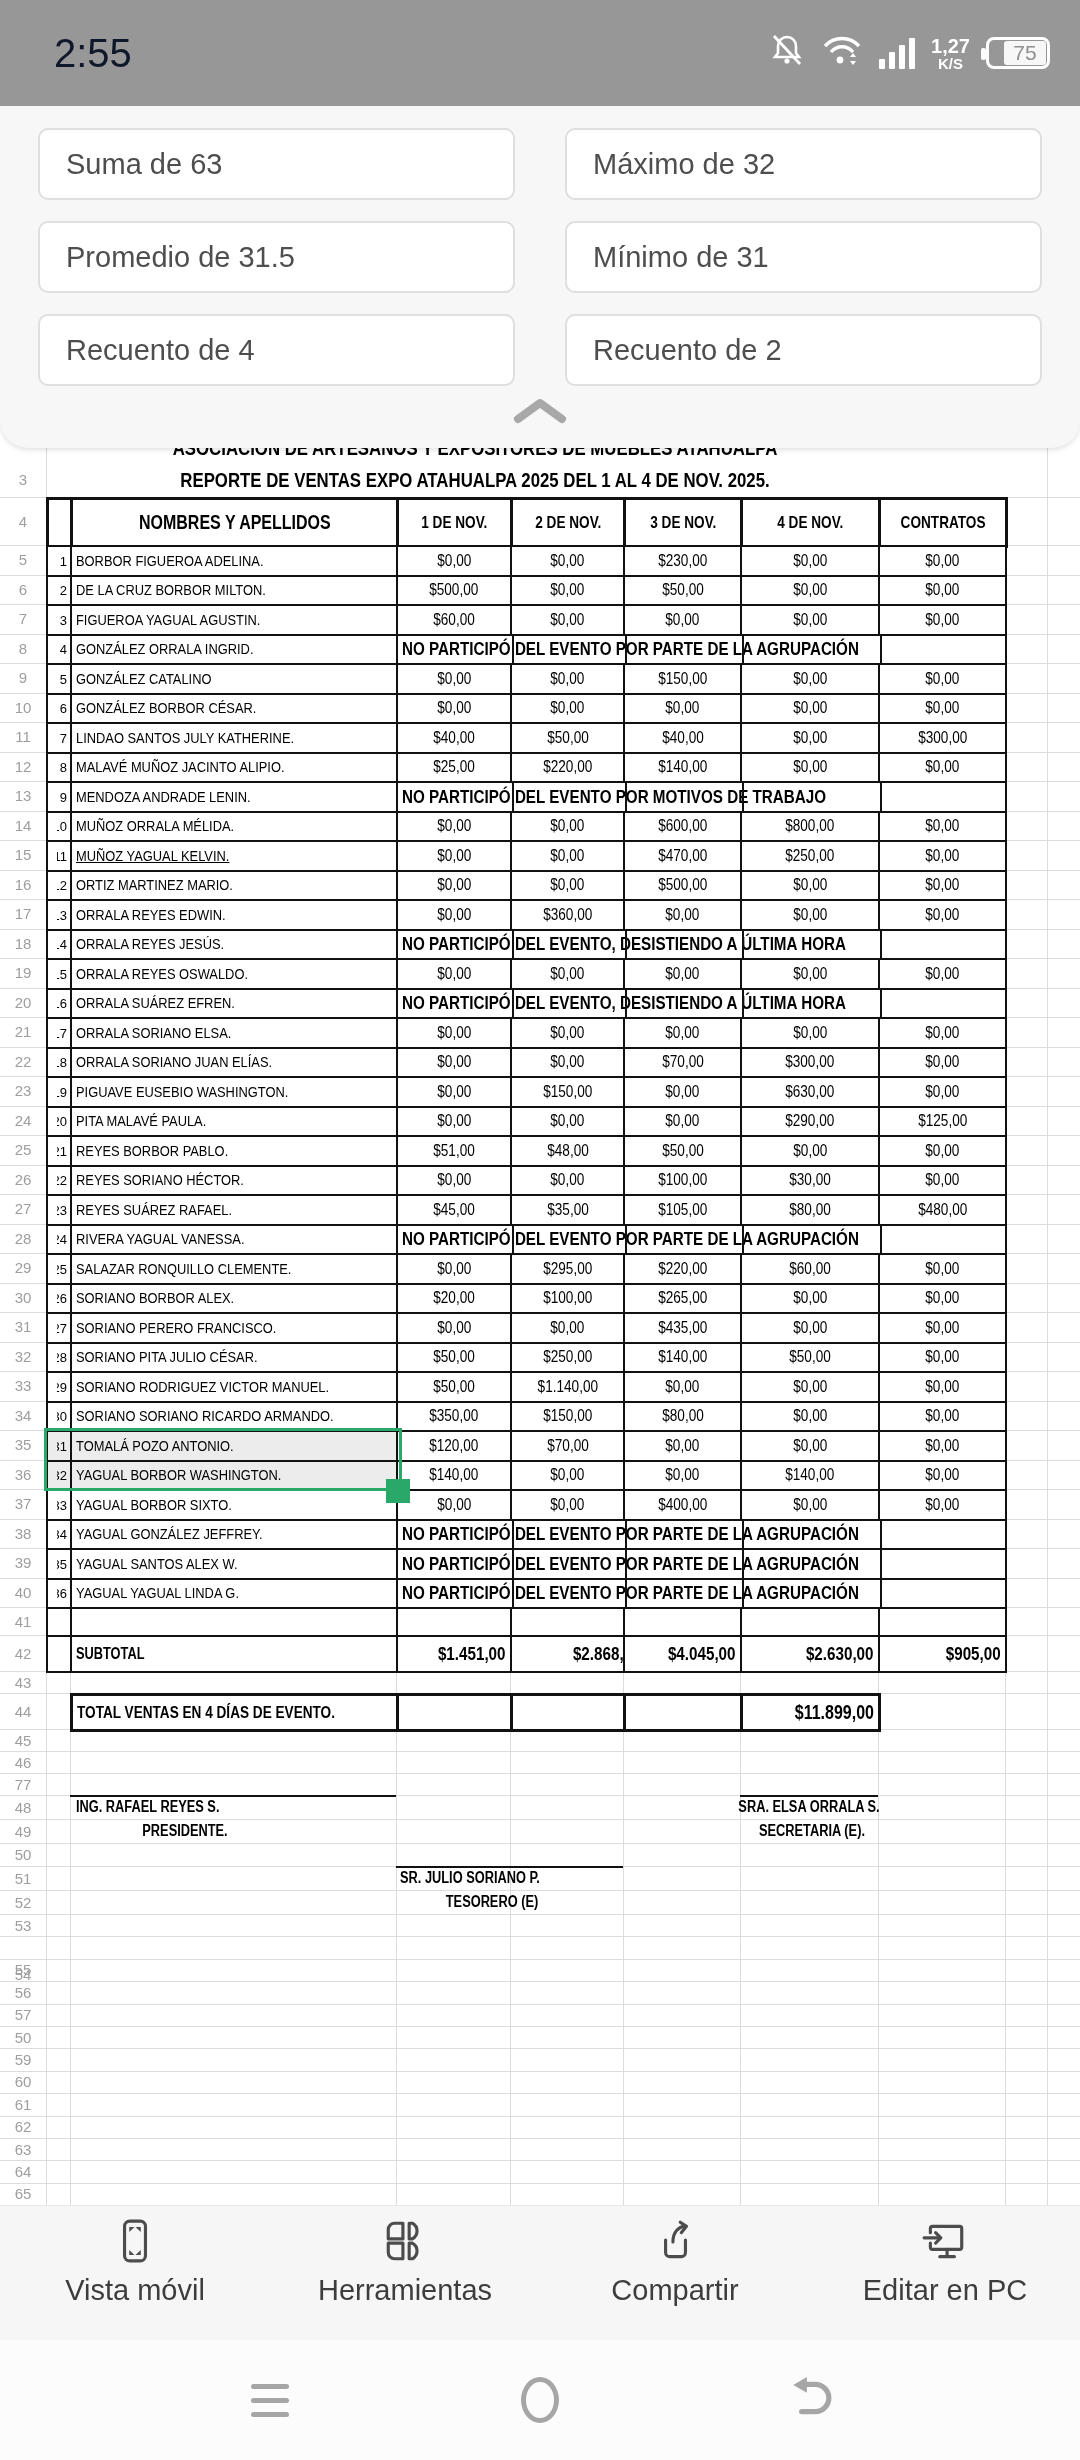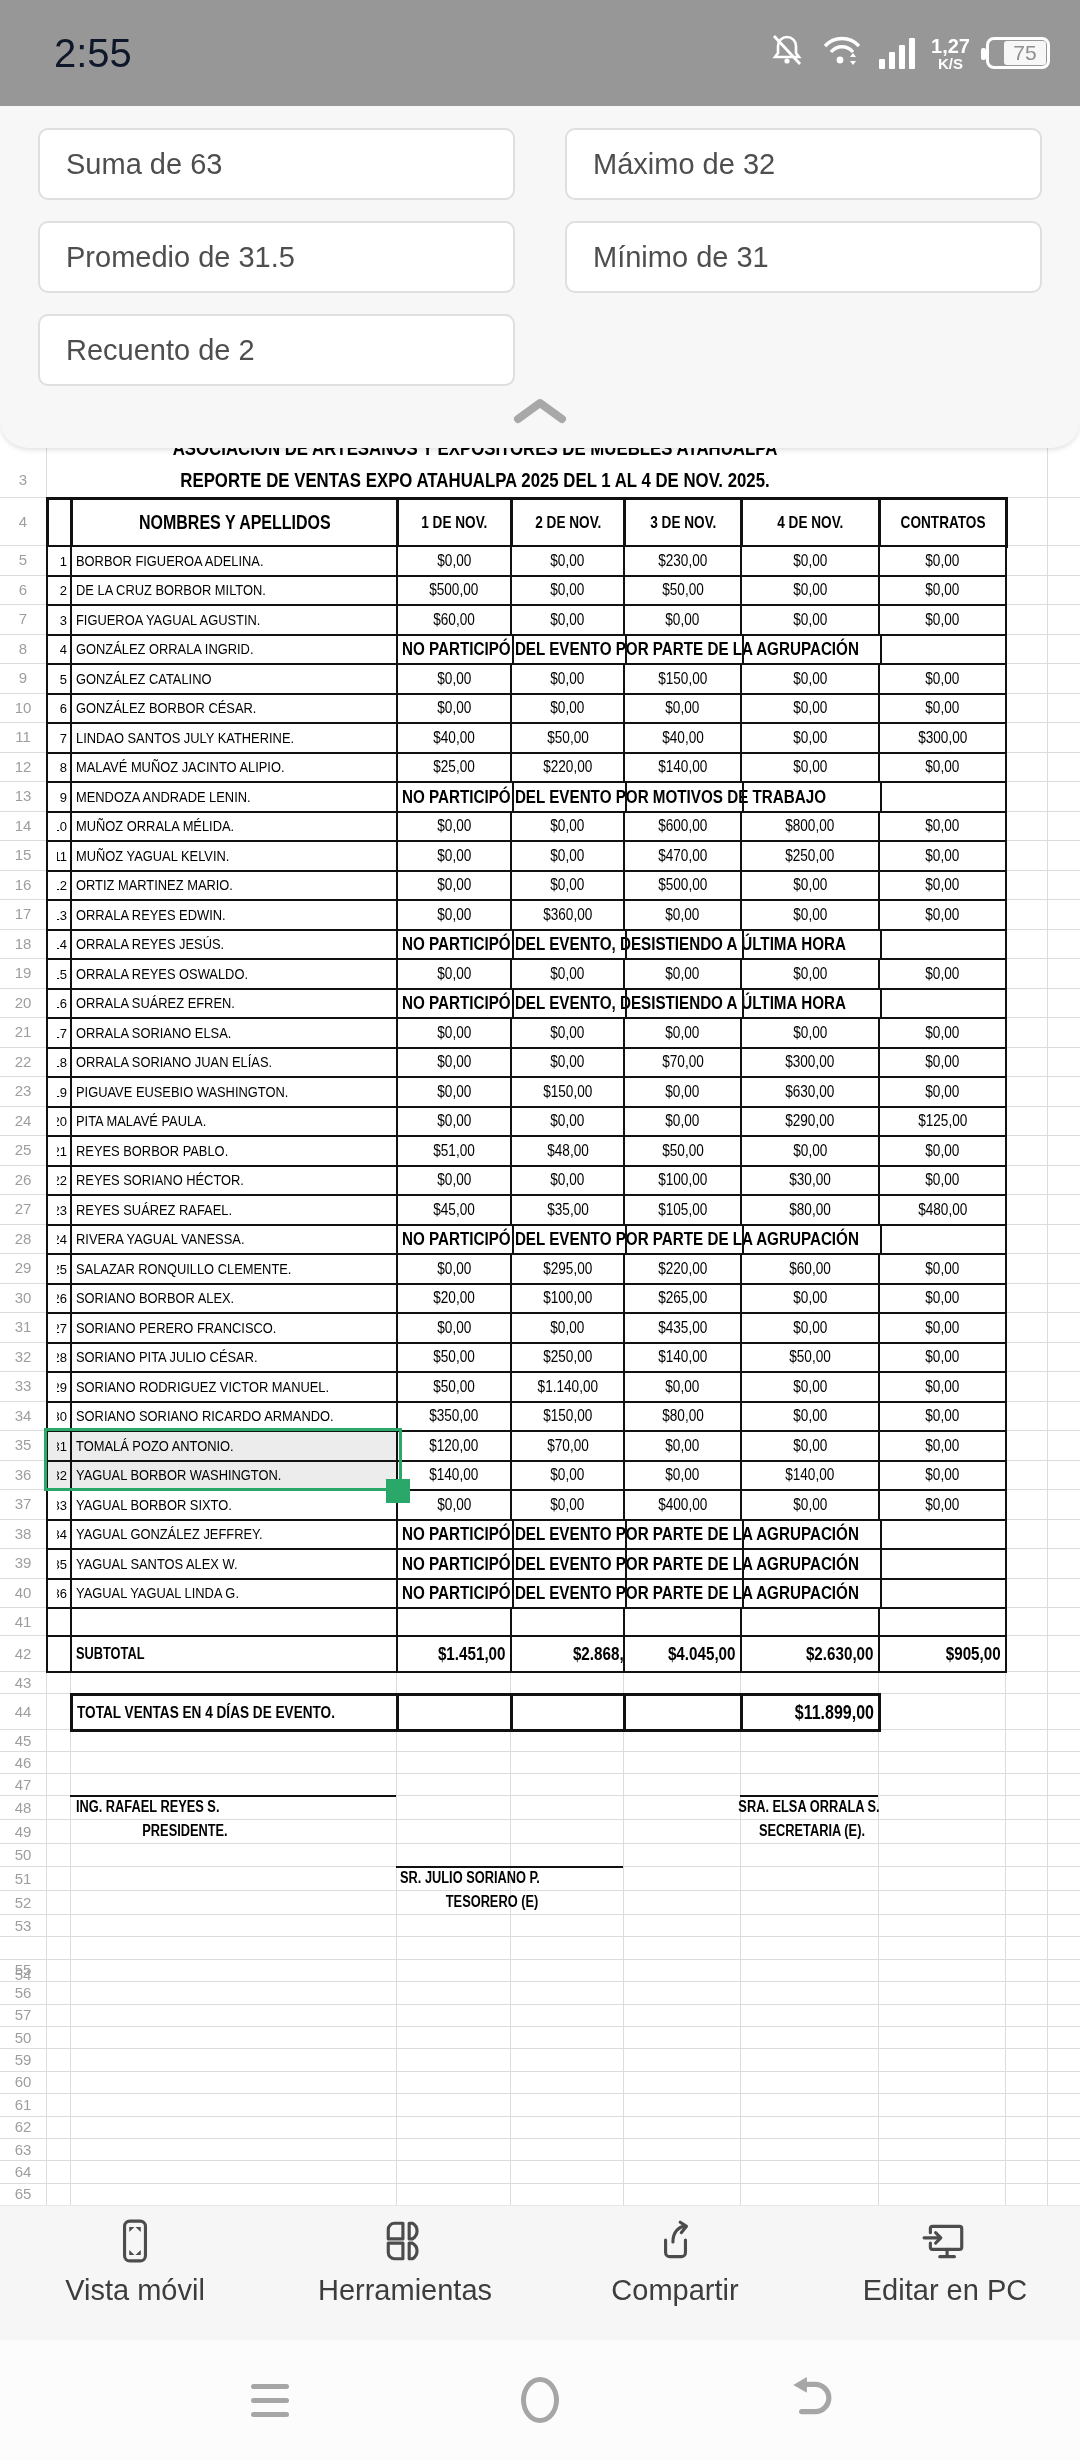--- a/index.html
+++ b/index.html
@@ -260,21 +260,21 @@
       <div class="gnum" style="left: 0px; top: 1489px; width: 46px; height: 29.5px;">37</div>
       <div class="gnum" style="left: 0px; top: 1518.5px; width: 46px; height: 29.5px;">38</div>
       <div class="gnum" style="left: 0px; top: 1548px; width: 46px; height: 29.5px;">39</div>
       <div class="gnum" style="left: 0px; top: 1577.5px; width: 46px; height: 29.5px;">40</div>
       <div class="gnum" style="left: 0px; top: 1607px; width: 46px; height: 28px;">41</div>
       <div class="gnum" style="left: 0px; top: 1635px; width: 46px; height: 36px;">42</div>
       <div class="gnum" style="left: 0px; top: 1671px; width: 46px; height: 22px;">43</div>
       <div class="gnum" style="left: 0px; top: 1693px; width: 46px; height: 36px;">44</div>
       <div class="gnum" style="left: 0px; top: 1729px; width: 46px; height: 22px;">45</div>
       <div class="gnum" style="left: 0px; top: 1751px; width: 46px; height: 22px;">46</div>
-      <div class="gnum" style="left: 0px; top: 1773px; width: 46px; height: 22px;">47</div>
+      <div class="gnum" style="left: 0px; top: 1773px; width: 46px; height: 22px;">77</div>
       <div class="gnum" style="left: 0px; top: 1795px; width: 46px; height: 24px;">48</div>
       <div class="gnum" style="left: 0px; top: 1819px; width: 46px; height: 24px;">49</div>
       <div class="gnum" style="left: 0px; top: 1843px; width: 46px; height: 23px;">50</div>
       <div class="gnum" style="left: 0px; top: 1866px; width: 46px; height: 24px;">51</div>
       <div class="gnum" style="left: 0px; top: 1890px; width: 46px; height: 24px;">52</div>
       <div class="gnum" style="left: 0px; top: 1914px; width: 46px; height: 22.4px;">53</div>
       <div class="gnum" style="left: 0px; top: 1936.4px; width: 46px; height: 22.4px; margin-top: 27px;">54</div>
       <div class="gnum" style="left: 0px; top: 1958.8px; width: 46px; height: 22.4px;">55</div>
       <div class="gnum" style="left: 0px; top: 1981.2px; width: 46px; height: 22.4px;">56</div>
       <div class="gnum" style="left: 0px; top: 2003.6px; width: 46px; height: 22.4px;">57</div>
@@ -519,21 +519,21 @@
         <span class="cnd money" style="font-size: 17px;">$800,00</span>
       </div>
       <div class="bcell" style="left: 878px; top: 810.5px; width: 129px; height: 31.5px;">
         <span class="cnd money" style="font-size: 17px;">$0,00</span>
       </div>
       <div class="bcell" style="left: 46px; top: 840px; width: 26px; height: 31.5px;">
         <div class="seqclip">
           <span>11</span>
         </div>
       </div>
-      <div class="bcell cell-left" style="left: 70px; top: 840px; width: 328px; height: 31.5px;">
+      <div class="bcell cell-left" style="left: 70px; top: 840px; width: 328px; height: 31.5px; text-decoration: underline;">
         <span class="nm">MUÑOZ YAGUAL KELVIN.</span>
       </div>
       <div class="bcell" style="left: 396px; top: 840px; width: 116px; height: 31.5px;">
         <span class="cnd money" style="font-size: 17px;">$0,00</span>
       </div>
       <div class="bcell" style="left: 510px; top: 840px; width: 115px; height: 31.5px;">
         <span class="cnd money" style="font-size: 17px;">$0,00</span>
       </div>
       <div class="bcell" style="left: 623px; top: 840px; width: 119px; height: 31.5px;">
         <span class="cnd money" style="font-size: 17px;">$470,00</span>
@@ -1118,20 +1118,21 @@
       <div id="selrect" style="left: 44px; top: 1428px; width: 358px; height: 63px;"></div>
       <div id="selhandle" style="left: 386px; top: 1479px; width: 24px; height: 24px;"></div>
     </div>
 
   <div id="panel">
     <div id="chips">
       <div class="chip">Suma de 63</div>
       <div class="chip">Máximo de 32</div>
       <div class="chip">Promedio de 31.5</div>
       <div class="chip">Mínimo de 31</div>
+      <div class="chip">Recuento de 4</div>
       <div class="chip">Recuento de 2</div>
     </div>
     <div id="collapse">
       <span>
         <svg width="56" height="30" viewBox="0 0 56 30">
             <polyline points="6,23 28,7 50,23" fill="none" stroke="#a8a8a8" stroke-width="8" stroke-linecap="round" stroke-linejoin="round"></polyline>
           </svg>
       </span>
     </div>
   </div>

